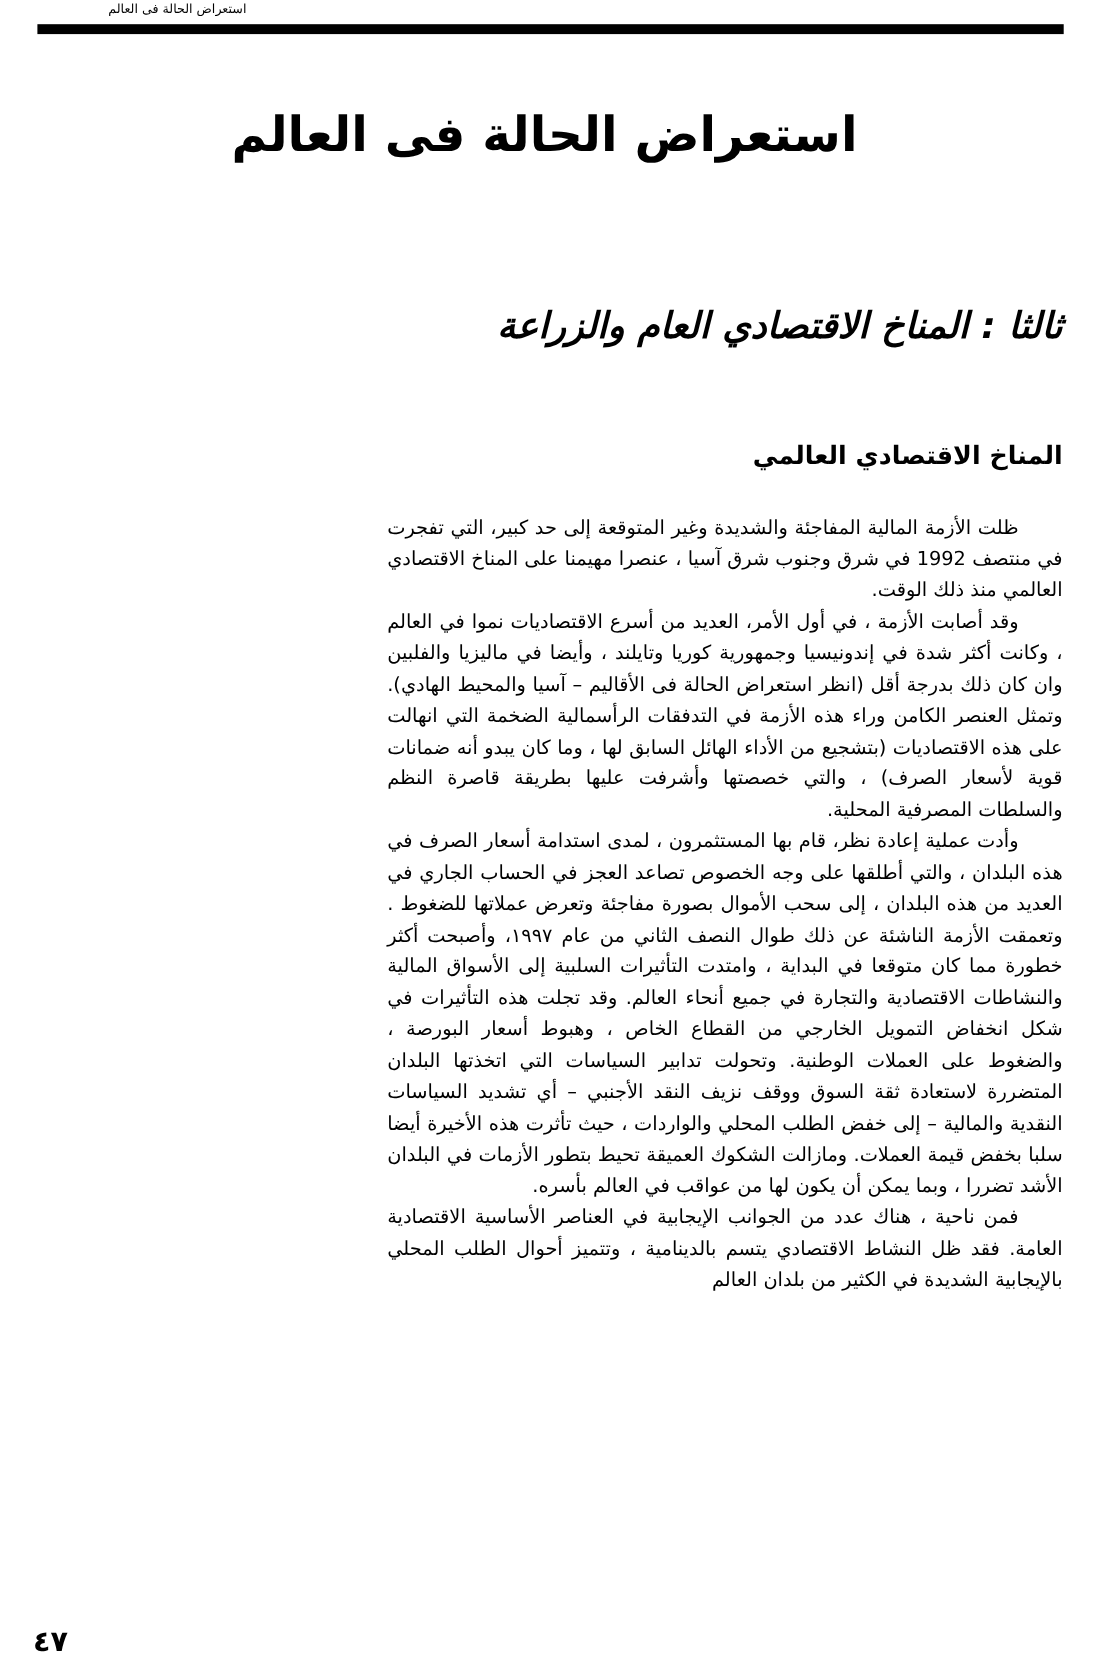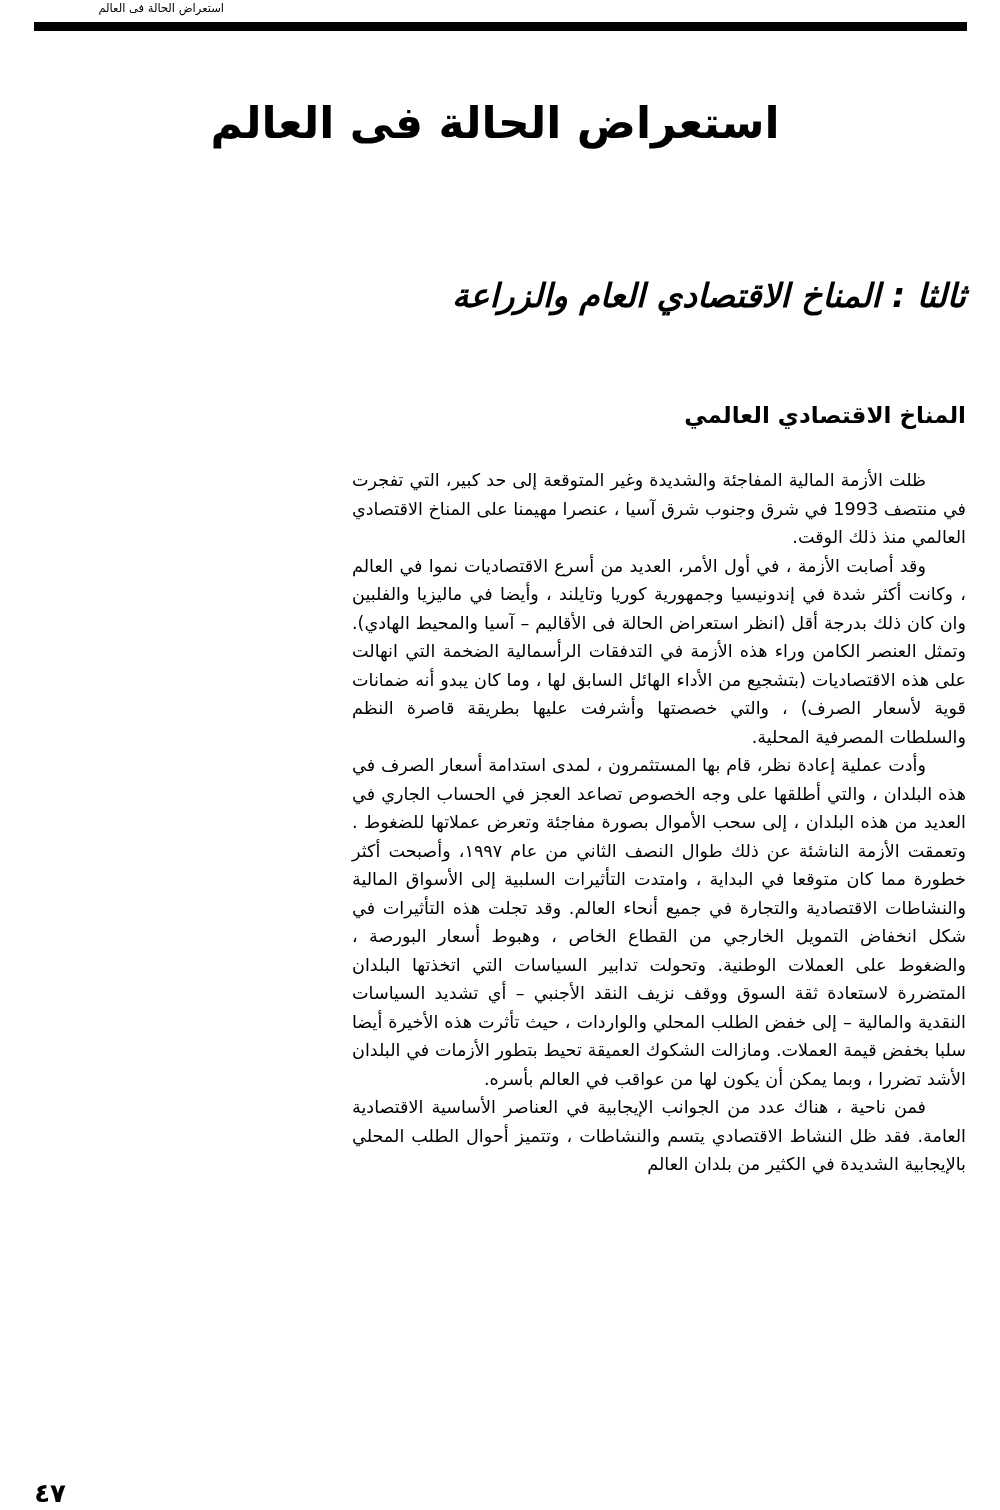--- a/index.html
+++ b/index.html
@@ -90,40 +90,40 @@
     .body-text p {
       margin: 0;
       text-indent: 40px;
     }
     .page-number {
       position: absolute;
       left: 30px;
       top: 1478px;
       width: 40px;
       direction: rtl;
-      text-align: center;
+      text-align: left;
       font-family: "DejaVu Sans", sans-serif;
       font-weight: bold;
       font-size: 26px;
       line-height: 30px;
     }
   </style>
 </head>
 <body>
 
 <div class="running-header">استعراض الحالة فى العالم</div>
 
 <div class="header-rule"></div>
 
 <h1 class="page-title" style="margin:0;">استعراض الحالة فى العالم</h1>
 
 <h2 class="section-heading" style="margin:0;">ثالثا : المناخ الاقتصادي العام والزراعة</h2>
 
 <h3 class="sub-heading" style="margin:0;">المناخ الاقتصادي العالمي</h3>
 
 <div class="body-text">
-  <p>ظلت الأزمة المالية المفاجئة والشديدة وغير المتوقعة إلى حد كبير، التي تفجرت في منتصف 1993 في شرق وجنوب شرق آسيا ، عنصرا مهيمنا على المناخ الاقتصادي العالمي منذ ذلك الوقت.</p>
+  <p>ظلت الأزمة المالية المفاجئة والشديدة وغير المتوقعة إلى حد كبير، التي تفجرت في منتصف 1992 في شرق وجنوب شرق آسيا ، عنصرا مهيمنا على المناخ الاقتصادي العالمي منذ ذلك الوقت.</p>
   <p>وقد أصابت الأزمة ، في أول الأمر، العديد من أسرع الاقتصاديات نموا في العالم ، وكانت أكثر شدة في إندونيسيا وجمهورية كوريا وتايلند ، وأيضا في ماليزيا والفلبين وان كان ذلك بدرجة أقل (انظر استعراض الحالة فى الأقاليم – آسيا والمحيط الهادي). وتمثل العنصر الكامن وراء هذه الأزمة في التدفقات الرأسمالية الضخمة التي انهالت على هذه الاقتصاديات (بتشجيع من الأداء الهائل السابق لها ، وما كان يبدو أنه ضمانات قوية لأسعار الصرف) ، والتي خصصتها وأشرفت عليها بطريقة قاصرة النظم والسلطات المصرفية المحلية.</p>
   <p>وأدت عملية إعادة نظر، قام بها المستثمرون ، لمدى استدامة أسعار الصرف في هذه البلدان ، والتي أطلقها على وجه الخصوص تصاعد العجز في الحساب الجاري في العديد من هذه البلدان ، إلى سحب الأموال بصورة مفاجئة وتعرض عملاتها للضغوط . وتعمقت الأزمة الناشئة عن ذلك طوال النصف الثاني من عام ١٩٩٧، وأصبحت أكثر خطورة مما كان متوقعا في البداية ، وامتدت التأثيرات السلبية إلى الأسواق المالية والنشاطات الاقتصادية والتجارة في جميع أنحاء العالم. وقد تجلت هذه التأثيرات في شكل انخفاض التمويل الخارجي من القطاع الخاص ، وهبوط أسعار البورصة ، والضغوط على العملات الوطنية. وتحولت تدابير السياسات التي اتخذتها البلدان المتضررة لاستعادة ثقة السوق ووقف نزيف النقد الأجنبي – أي تشديد السياسات النقدية والمالية – إلى خفض الطلب المحلي والواردات ، حيث تأثرت هذه الأخيرة أيضا سلبا بخفض قيمة العملات. ومازالت الشكوك العميقة تحيط بتطور الأزمات في البلدان الأشد تضررا ، وبما يمكن أن يكون لها من عواقب في العالم بأسره.</p>
-  <p>فمن ناحية ، هناك عدد من الجوانب الإيجابية في العناصر الأساسية الاقتصادية العامة. فقد ظل النشاط الاقتصادي يتسم والنشاطات ، وتتميز أحوال الطلب المحلي بالإيجابية الشديدة في الكثير من بلدان العالم</p>
+  <p>فمن ناحية ، هناك عدد من الجوانب الإيجابية في العناصر الأساسية الاقتصادية العامة. فقد ظل النشاط الاقتصادي يتسم بالدينامية ، وتتميز أحوال الطلب المحلي بالإيجابية الشديدة في الكثير من بلدان العالم</p>
 </div>
 
 <div class="page-number">٤٧</div>
 
 </body></html>

